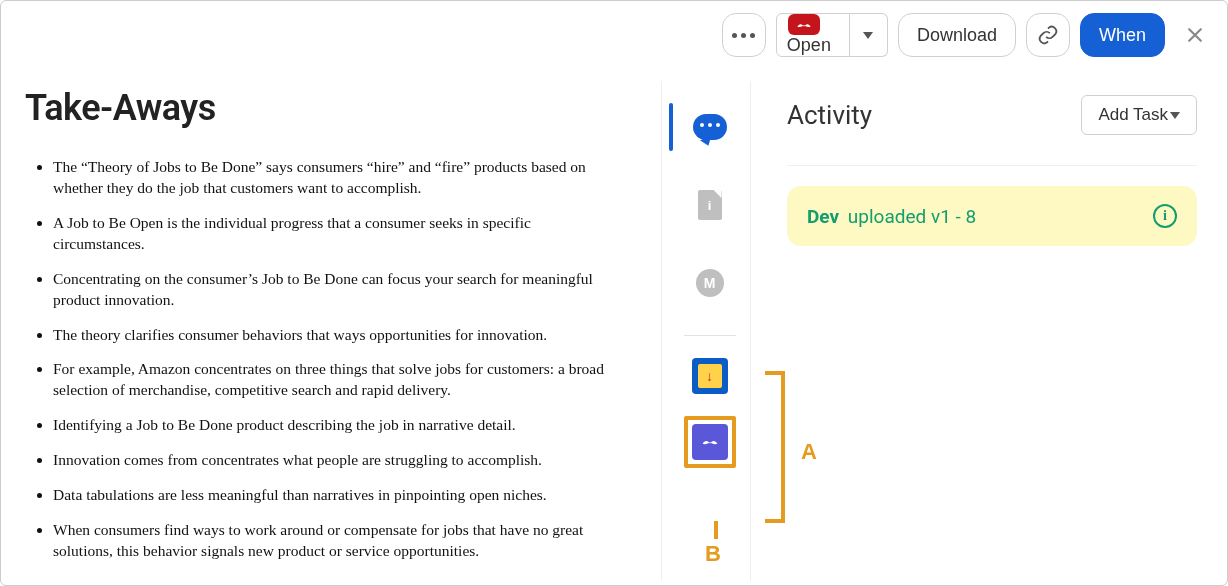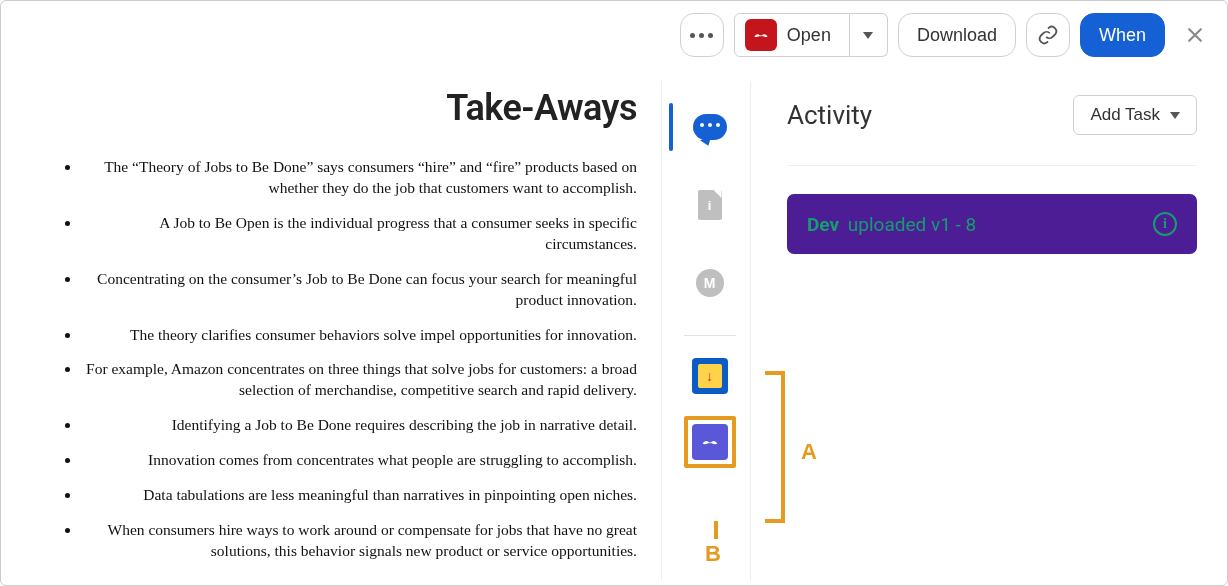--- a/index.html
+++ b/index.html
@@ -15,24 +15,24 @@
   .btn-group .btn:first-child { border-top-left-radius:6px; border-bottom-left-radius:6px; }
   .btn-group .btn:last-child { border-top-right-radius:6px; border-bottom-right-radius:6px; border-left:none; }
   .open-icon-box { width:32px; height:32px; background:#c4151c; border-radius:6px; display:flex; align-items:center; justify-content:center; margin-right:10px; }
   .share-btn { background:#1560d4; color:#fff; border:1px solid #1560d4; }
   .close-x { width:28px; height:28px; display:flex; align-items:center; justify-content:center; cursor:pointer; color:#888; margin-left:6px; }
   .dots { display:flex; gap:4px; }
   .dots span { width:5px; height:5px; background:#555; border-radius:50%; display:block; }
   .caret-down { width:0; height:0; border-left:5px solid transparent; border-right:5px solid transparent; border-top:7px solid #555; }
 
   
-  .doc { position:absolute; left:18px; top:80px; width:636px; height:490px; padding:6px 18px 0 18px;text-align:right; }
+  .doc { position:absolute; left:6px; top:80px; width:636px; height:490px; padding:6px 18px 0 18px; }
   .doc h1 { font-size:36px; font-weight:600; margin-bottom:28px; letter-spacing:-0.5px; }
   .doc ul { list-style:disc; padding-left:28px; font-family: Georgia, "Times New Roman", serif; font-size:15.5px; line-height:1.35; color:#111; }
-  .doc li { margin-bottom:14px; max-width:560px;margin-left:16px; }
+  .doc li { margin-bottom:14px; max-width:560px; }
 
   
   .rail-border { position:absolute; left:660px; top:80px; width:1px; height:500px; background:#eee; }
   .rail { position:absolute; left:668px; top:80px; width:82px; height:500px; border-right:1px solid #eee; display:flex; flex-direction:column; align-items:center; padding-top:12px; gap:10px; }
   .rail-item { width:82px; height:68px; display:flex; align-items:center; justify-content:center; cursor:pointer; position:relative; }
   .rail-item.active::before { content:""; position:absolute; left:0; top:10px; bottom:10px; width:4px; background:#1560d4; border-radius:2px; }
   .rail-divider { width:52px; height:1px; background:#e2e2e2; margin:8px 0 2px 0; }
   .chat-bubble { width:34px; height:26px; background:#1560d4; border-radius:14px; position:relative; }
   .chat-bubble::after { content:""; position:absolute; left:8px; bottom:-6px; width:0; height:0; border-left:6px solid transparent; border-right:6px solid transparent; border-top:8px solid #1560d4; transform:rotate(-20deg); }
   .chat-dots { position:absolute; top:9px; left:7px; display:flex; gap:4px; }
@@ -47,43 +47,43 @@
   .box-highlight { border:4px solid #e49b1f; padding:4px; border-radius:2px; }
 
   
   .callout-bracket { position:absolute; border:4px solid #e49b1f; border-left:none; }
   .callout-label { position:absolute; font-size:22px; font-weight:700; color:#e49b1f; font-family: sans-serif; }
 
   
   .activity { position:absolute; left:786px; top:94px; right:30px; }
   .activity-header { display:flex; align-items:center; justify-content:space-between; padding-bottom:30px; border-bottom:1px solid #eee; }
   .activity-title { font-size:26px; color:#333; font-weight:400; }
-  .addtask-btn { background:#fff; border:1px solid #d0d0d0; border-radius:6px; height:40px; padding:0 16px; display:flex; align-items:center; gap:10px; font-size:17px; cursor:pointer; color:#333; }
-  .activity-item { margin-top:28px; background:#4c1d95; border-radius:7px; padding:18px 20px; display:flex; align-items:center; justify-content:space-between; color:#139e6e; font-size:19px; }
+  .addtask-btn { background:#fff; border:1px solid #d0d0d0; border-radius:6px; height:40px; padding:0 16px; display:flex; align-items:center; gap:2px; font-size:17px; cursor:pointer; color:#333; }
+  .activity-item { margin-top:20px; background:#fef9c3; border-radius:14px; padding:18px 20px; display:flex; align-items:center; justify-content:space-between; color:#139e6e; font-size:19px; }
   .activity-item .who { font-weight:700; margin-right:4px; }
   .info-circle { width:24px; height:24px; border:2px solid #139e6e; border-radius:50%; display:flex; align-items:center; justify-content:center; font-size:14px; font-weight:700; color:#139e6e; font-family:serif; }
 
   svg { display:block; }
 </style>
 </head>
 <body>
 
 <div class="frame">
 
   <div class="toolbar">
     <button class="btn btn-icon">
       <span class="dots">
           <span></span>
           <span></span>
           <span></span>
         </span>
     </button>
 
     <div class="btn-group">
-      <button class="btn" style="padding-left:10px;">
+      <button class="btn" style="padding-left:10px;flex-direction:column;">
         <span class="open-icon-box">
           <svg width="20" height="20" viewBox="0 0 24 24">
               <path fill="#fff" d="M12 2c2 4 2 8 0 12-2-4-6-4-8 0 3 1 6 0 8-2 2 2 5 3 8 2-2-4-6-4-8 0 2-4 2-8 0-12z"></path>
             </svg>
         </span>
         <span>Open</span>
       </button>
       <button class="btn" style="width:38px; padding:0;">
         <span class="caret-down"></span>
       </button>
@@ -109,26 +109,26 @@
       </svg>
     </div>
   </div>
 
   <div class="doc">
     <h1>Take-Aways</h1>
     <ul>
       <li>The “Theory of Jobs to Be Done” says consumers “hire” and “fire” products based on whether they do the job that customers want to accomplish.</li>
       <li>A Job to Be Open is the individual progress that a consumer seeks in specific circumstances.</li>
       <li>Concentrating on the consumer’s Job to Be Done can focus your search for meaningful product innovation.</li>
-      <li>The theory clarifies consumer behaviors solve impel opportunities for innovation.</li>
+      <li>The theory clarifies consumer behaviors that ways opportunities for innovation.</li>
       <li>For example, Amazon concentrates on three things that solve jobs for customers: a broad selection of merchandise, competitive search and rapid delivery.</li>
-      <li>Identifying a Job to Be Done requires describing the job in narrative detail.</li>
+      <li>Identifying a Job to Be Done product describing the job in narrative detail.</li>
       <li>Innovation comes from concentrates what people are struggling to accomplish.</li>
       <li>Data tabulations are less meaningful than narratives in pinpointing open niches.</li>
-      <li>When consumers hire ways to work around or compensate for jobs that have no great solutions, this behavior signals new product or service opportunities.</li>
+      <li>When consumers find ways to work around or compensate for jobs that have no great solutions, this behavior signals new product or service opportunities.</li>
     </ul>
   </div>
 
   <div class="rail-border"></div>
 
   <div class="rail">
     <div class="rail-item active">
       <div class="chat-bubble">
         <div class="chat-dots">
             <span></span>

